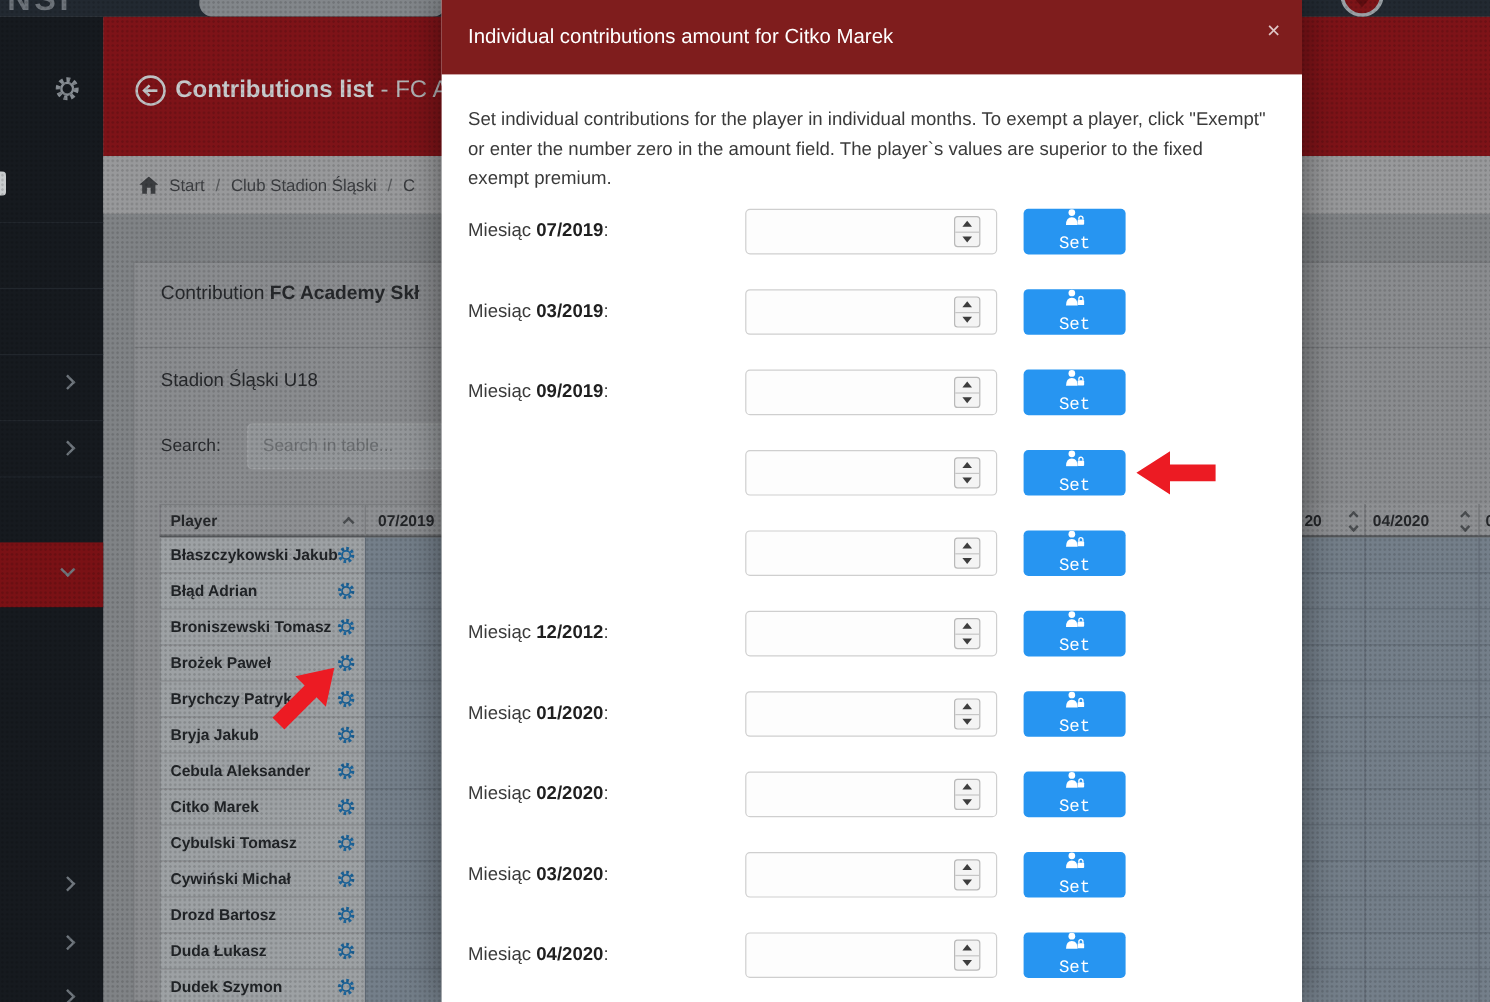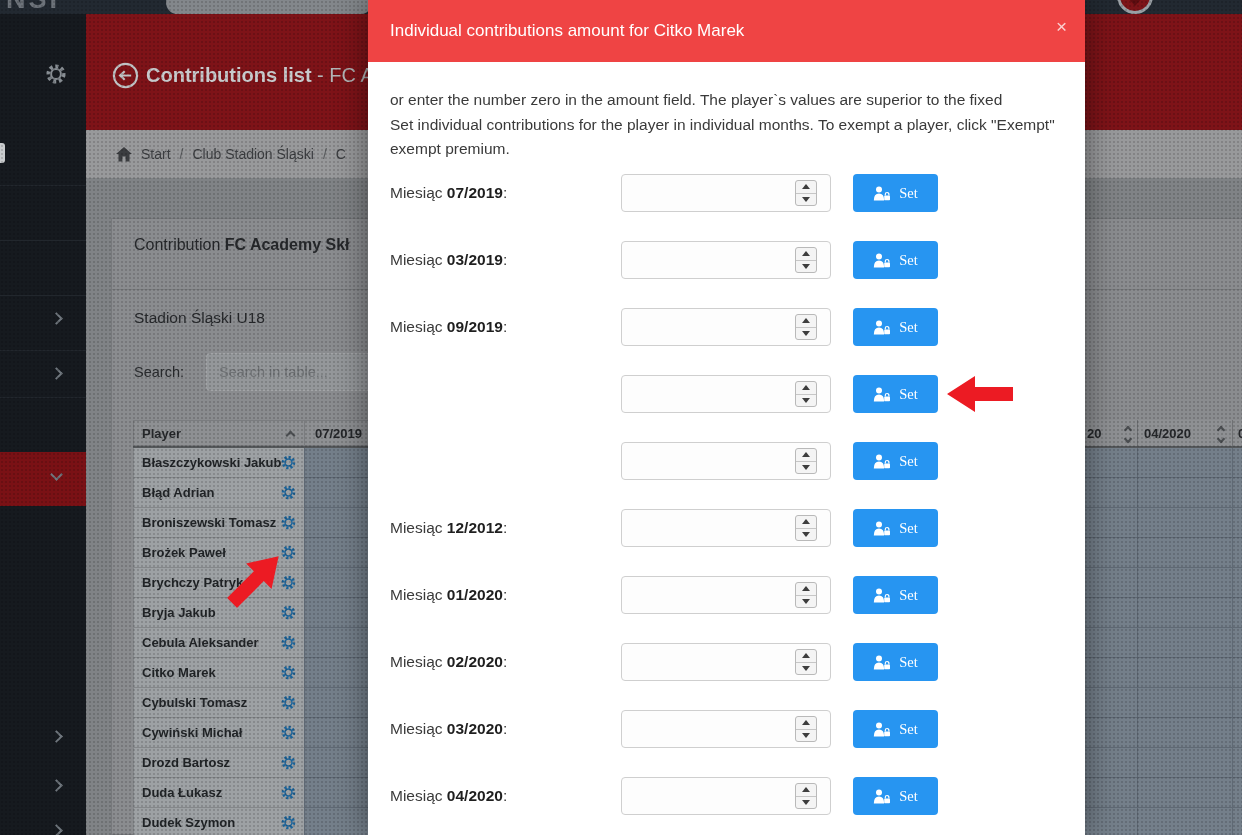--- a/index.html
+++ b/index.html
@@ -72,35 +72,35 @@
   .tdr { background:#747f8a; border-bottom:1px solid #5f6974; }
   .tdr-a { width:52px; } .tdr-b { width:95px; border-left:1px solid #5f6974; } .tdr-c { width:10px; border-left:1px solid #5f6974; }
 
   
   .dim-dots { position:absolute; inset:0; z-index:4; pointer-events:none;
     background-image:radial-gradient(circle, rgba(0,0,0,0.14) 1px, transparent 1.2px);
     background-size:4px 4px; }
 
   
   .modal { position:absolute; left:368px; top:0; width:717px; height:835px; background:#ffffff; z-index:10; box-shadow:0 0 30px rgba(0,0,0,0.45); }
-  .modal-header { position:absolute; left:0; top:0; width:100%; height:62px; background:#ef4444; }
+  .modal-header { position:absolute; left:0; top:0; width:100%; height:62px; background:#7f1d1d; }
   .modal-title { position:absolute; left:22px; top:21px; font-size:17px; color:#ffffff; }
   .modal-close { position:absolute; right:18px; top:17px; font-size:19px; color:rgba(255,255,255,0.75); cursor:pointer; line-height:1; }
   .modal-intro { position:absolute; left:22px; top:88px; width:680px; font-size:15.5px; line-height:24.5px; color:#3a3a3a; }
   .month-rows { position:absolute; left:0; top:174px; width:100%; }
   .month-row { position:relative; height:38px; margin-bottom:29px; }
   .m-label { position:absolute; left:22px; top:0; height:38px; line-height:38px; font-size:15.5px; color:#3a3a3a; white-space:nowrap; }
   .m-label b { color:#1f1f1f; }
   .m-input { position:absolute; left:253px; top:0; width:210px; height:38px; background:#fdfdfd; border:1px solid #cfcfcf; border-radius:4px; }
   .spinner { position:absolute; right:13px; top:5px; width:22px; height:26px; background:#f4f4f4; border:1px solid #b9b9b9; border-radius:3px; display:flex; flex-direction:column; }
   .spin-btn { flex:1; display:flex; align-items:center; justify-content:center; }
   .spin-btn.up { border-bottom:1px solid #c6c6c6; }
   .tri-up { width:0; height:0; border-left:4px solid transparent; border-right:4px solid transparent; border-bottom:5px solid #3d3d3d; }
   .tri-dn { width:0; height:0; border-left:4px solid transparent; border-right:4px solid transparent; border-top:5px solid #3d3d3d; }
-  .set-btn { position:absolute; left:485px; top:0; width:85px; height:38px; background:#2795f1; border:none; border-radius:4px; color:#fff; font-size:14.5px; font-family:Liberation Serif, serif; display:flex; align-items:center; justify-content:center; gap:8px; cursor:pointer; }
+  .set-btn { position:absolute; left:485px; top:0; width:85px; height:38px; background:#2795f1; border:none; border-radius:4px; color:#fff; font-size:14.5px; font-family:Liberation Mono, monospace; display:flex; align-items:center; justify-content:center; gap:8px; cursor:pointer;flex-direction:column; }
   .set-icon { width:18px; height:15px; }
 
   
   .arrow { position:absolute; z-index:20; }
   #arrow-modal { left:940px; top:372px; }
   #arrow-table { left:222px; top:556px; transform:rotate(-45deg); }
 </style>
 </head>
 <body>
 
@@ -411,22 +411,22 @@
   </div>
 
   <div class="dim-dots"></div>
 
   <div class="modal">
     <div class="modal-header">
       <div class="modal-title">Individual contributions amount for Citko Marek</div>
       <div class="modal-close">×</div>
     </div>
     <div class="modal-intro">
+      <div>Set individual contributions for the player in individual months. To exempt a player, click "Exempt"</div>
       <div>or enter the number zero in the amount field. The player`s values are superior to the fixed</div>
-      <div>Set individual contributions for the player in individual months. To exempt a player, click "Exempt"</div>
       <div>exempt premium.</div>
     </div>
     <div class="month-rows" id="month-rows">
 
         <div class="month-row">
           <div class="m-label"><span>Miesiąc </span><b>07/2019</b><span>:</span></div>
           <div class="m-input">
             <div class="spinner">
               <div class="spin-btn up">
                 <i class="tri-up"></i>

